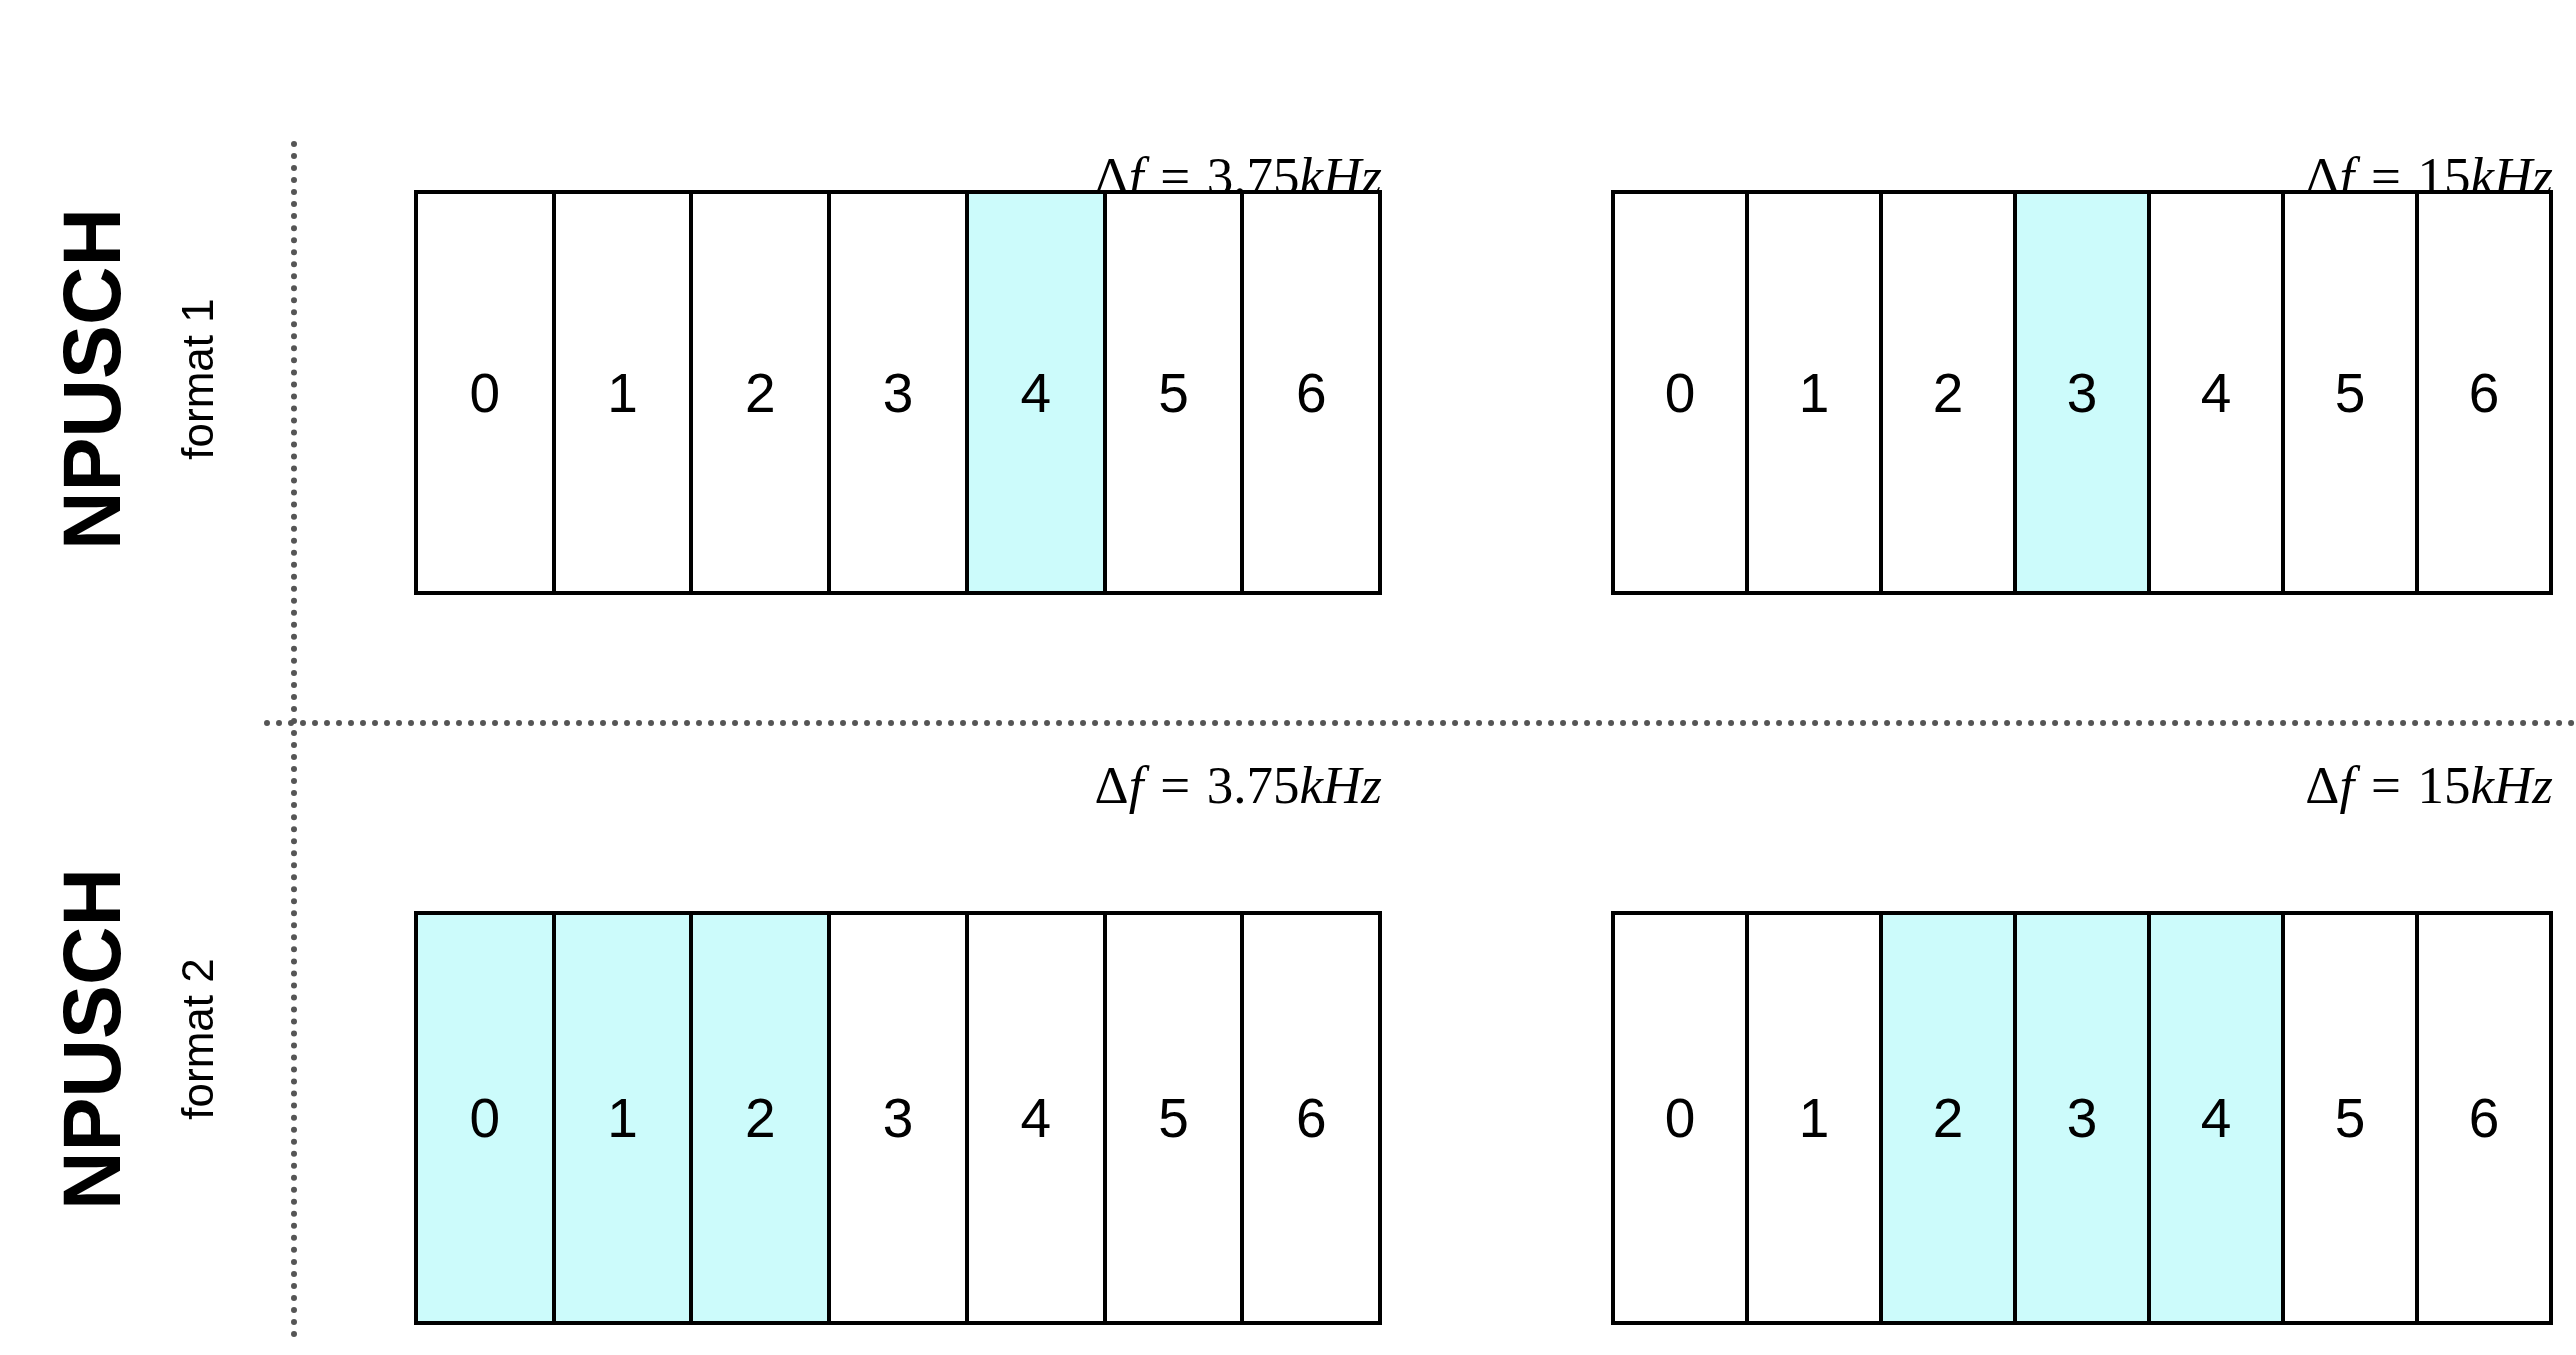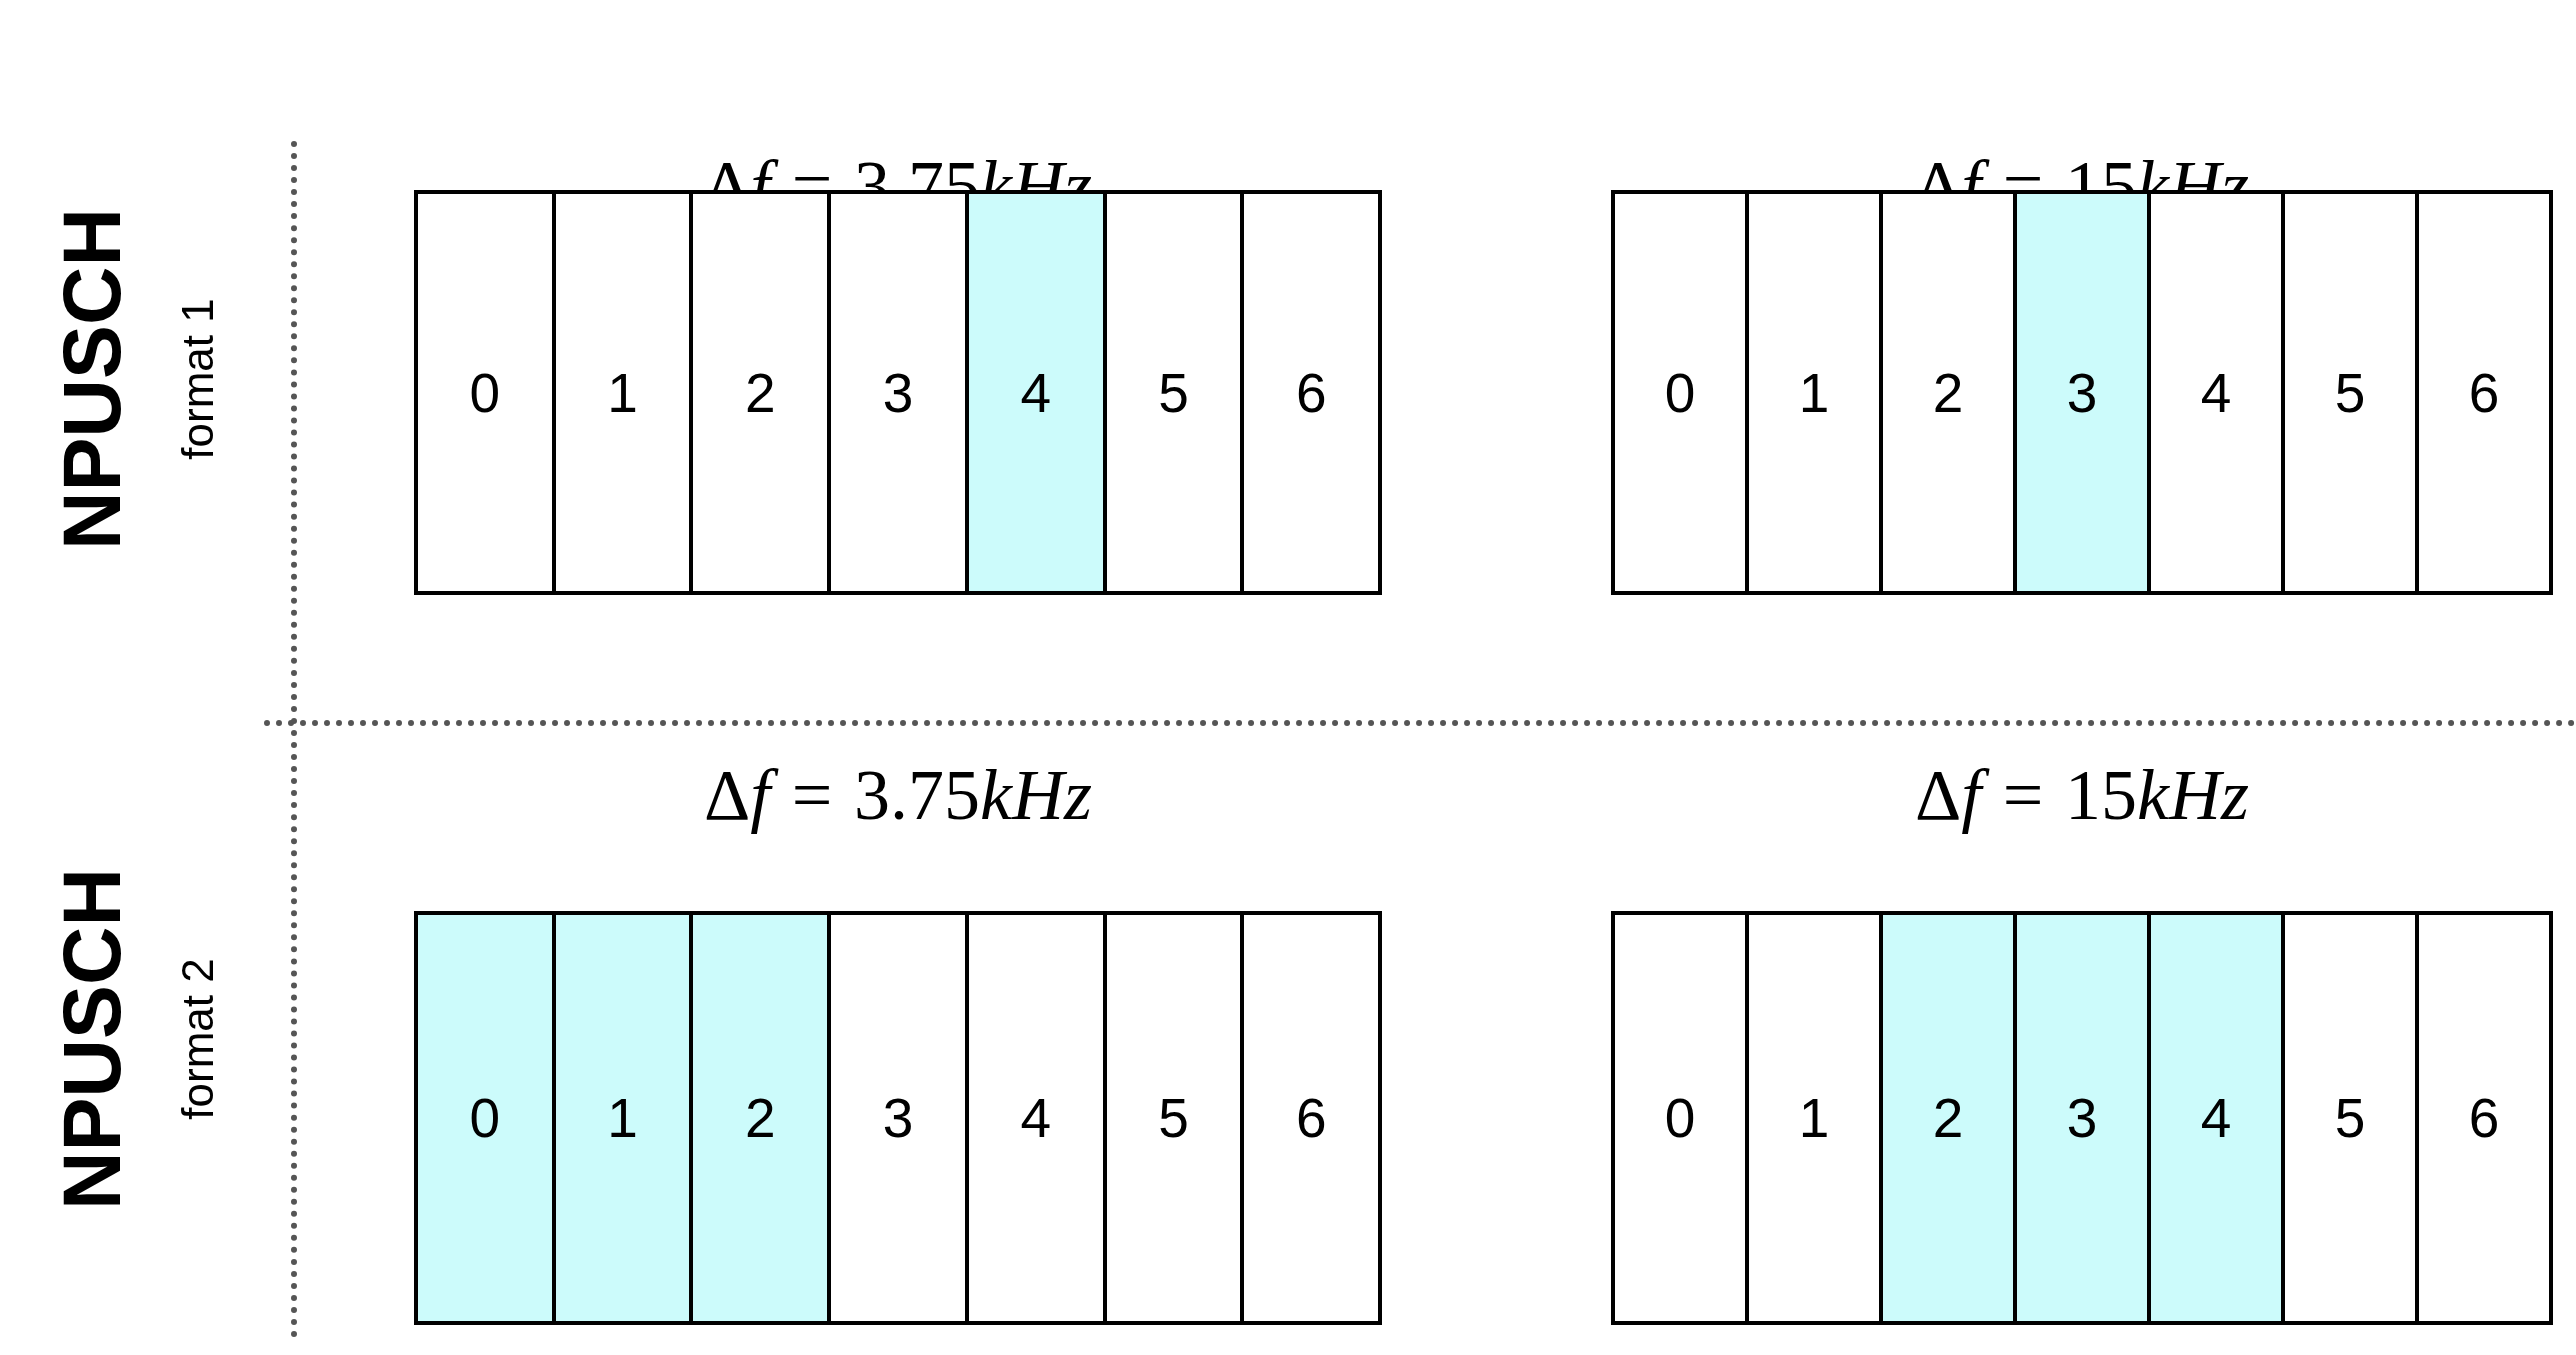--- a/index.html
+++ b/index.html
@@ -59,23 +59,23 @@
 
   
   .block {
     position: absolute;
   }
   .block-title {
     position: absolute;
     left: 0;
     top: 0;
     width: 100%;
-    text-align: center;
+    text-align: right;
     font-family: "Liberation Serif", serif;
-    font-size: 72px;
+    font-size: 53px;
     color: #000000;
     white-space: nowrap;
     line-height: 1;
   }
   .block-title .mvar {
     font-style: italic;
   }
   .block-title .mop {
     font-style: normal;
     padding: 0 3.5px;

